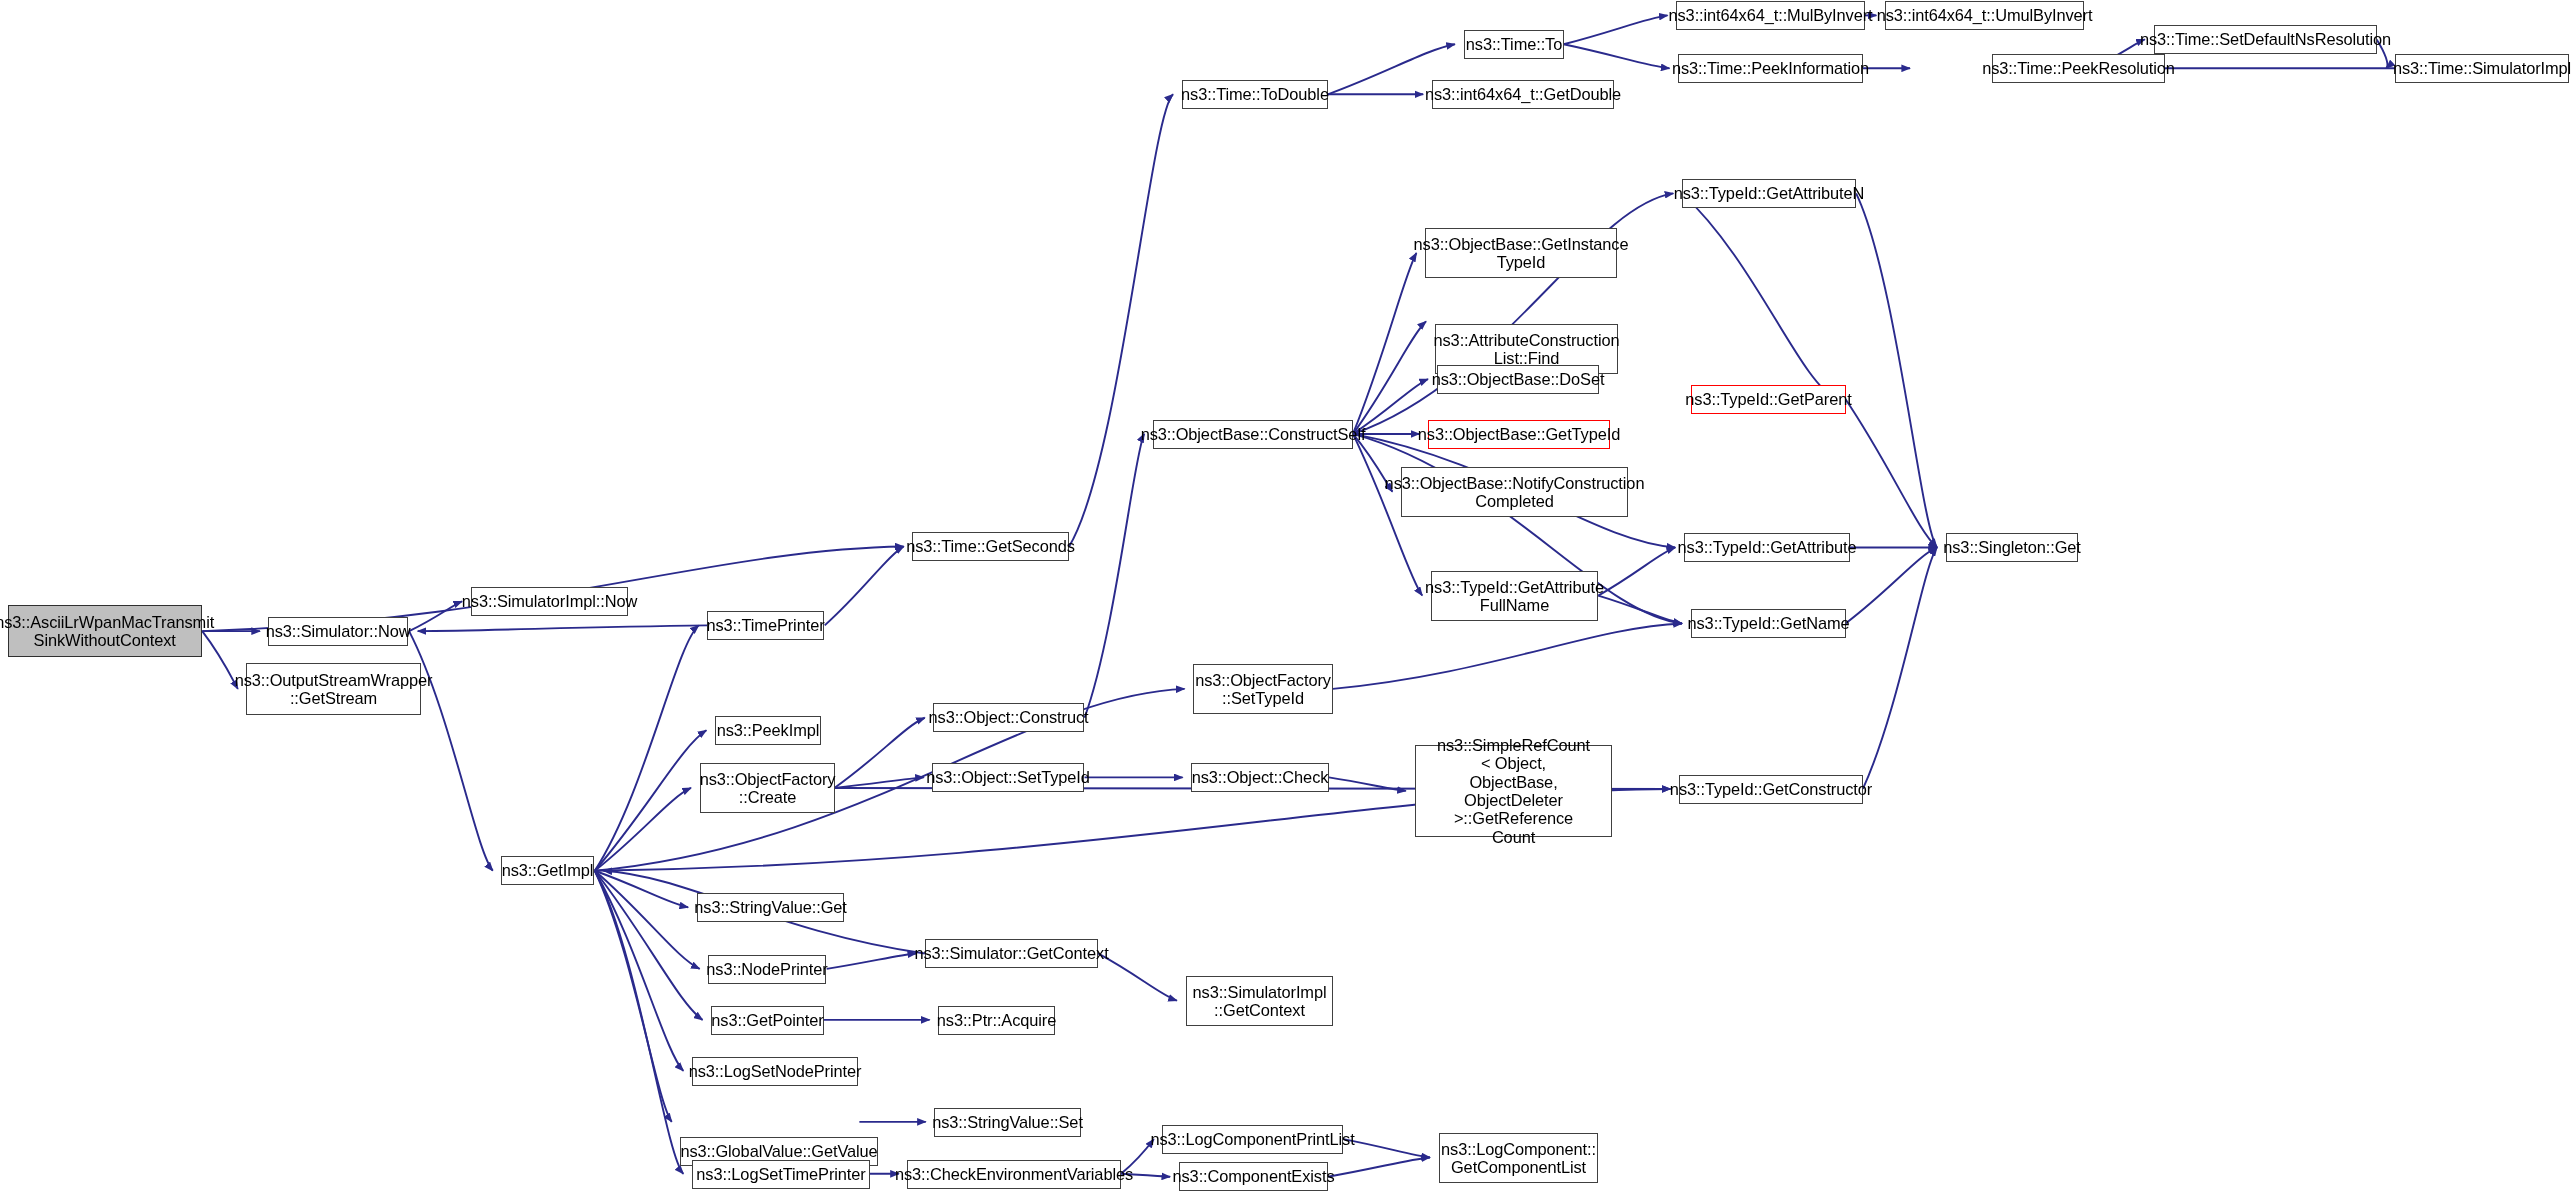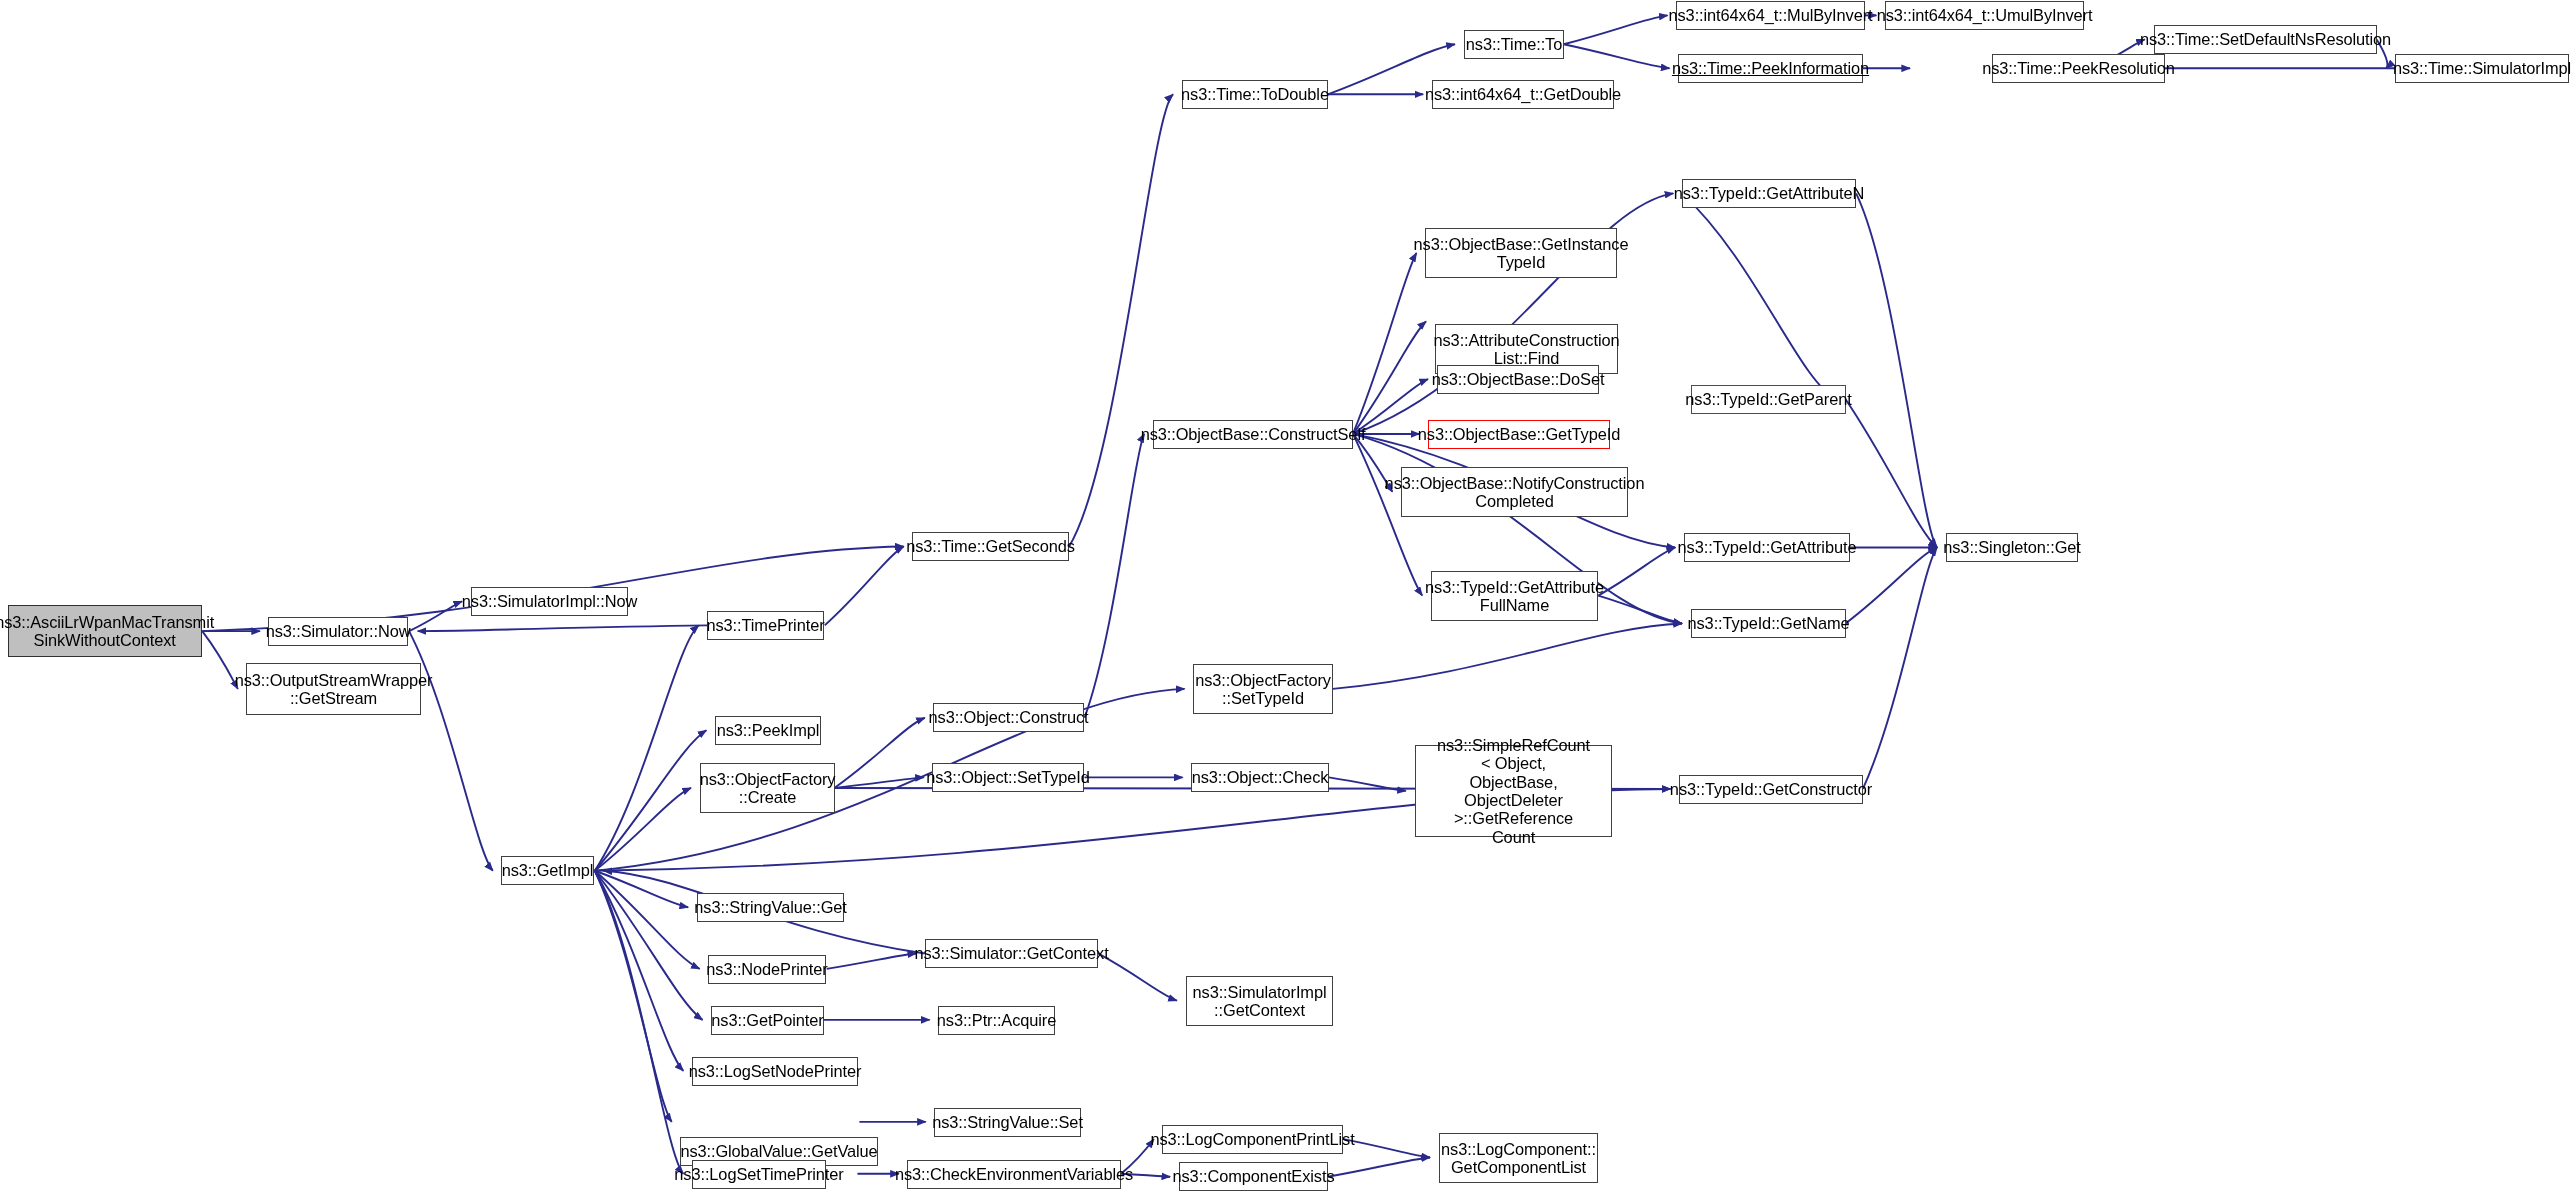--- a/index.html
+++ b/index.html
@@ -132,21 +132,21 @@
       <div class="node" style="left: 246px; top: 663px; width: 175px; height: 52px;">ns3::OutputStreamWrapper
 ::GetStream</div>
       <div class="node" style="left: 471px; top: 587px; width: 157px; height: 29px;">ns3::SimulatorImpl::Now</div>
       <div class="node" style="left: 707px; top: 611px; width: 117px; height: 29px;">ns3::TimePrinter</div>
       <div class="node" style="left: 912px; top: 532px; width: 157px; height: 29px;">ns3::Time::GetSeconds</div>
       <div class="node" style="left: 1182px; top: 80px; width: 146px; height: 29px;">ns3::Time::ToDouble</div>
       <div class="node" style="left: 1464px; top: 30px; width: 100px; height: 29px;">ns3::Time::To</div>
       <div class="node" style="left: 1432px; top: 80px; width: 182px; height: 29px;">ns3::int64x64_t::GetDouble</div>
       <div class="node" style="left: 1676px; top: 1px; width: 189px; height: 29px;">ns3::int64x64_t::MulByInvert</div>
       <div class="node" style="left: 1885px; top: 1px; width: 199px; height: 29px;">ns3::int64x64_t::UmulByInvert</div>
-      <div class="node" style="left: 1678px; top: 54px; width: 185px; height: 29px; text-decoration: underline;">ns3::Time::PeekInformation</div>
+      <div class="node" style="left: 1678px; top: 54px; width: 185px; height: 29px;">ns3::Time::PeekInformation</div>
       <div class="node" style="left: 1992px; top: 54px; width: 173px; height: 29px;">ns3::Time::PeekResolution</div>
       <div class="node" style="left: 2154px; top: 25px; width: 223px; height: 29px;">ns3::Time::SetDefaultNsResolution</div>
       <div class="node" style="left: 2395px; top: 54px; width: 174px; height: 29px;">ns3::Time::SimulatorImpl</div>
       <div class="node" style="left: 1153px; top: 420px; width: 200px; height: 29px;">ns3::ObjectBase::ConstructSelf</div>
       <div class="node" style="left: 1425px; top: 228px; width: 192px; height: 50px;">ns3::ObjectBase::GetInstance
 TypeId</div>
       <div class="node" style="left: 1435px; top: 296px; width: 183px; height: 50px; margin-top: 28px;">ns3::AttributeConstruction
 List::Find</div>
       <div class="node" style="left: 1437px; top: 365px; width: 162px; height: 29px;">ns3::ObjectBase::DoSet</div>
       <div class="node highlight" style="left: 1428px; top: 420px; width: 182px; height: 29px;">ns3::ObjectBase::GetTypeId</div>
@@ -176,21 +176,21 @@
       <div class="node" style="left: 697px; top: 893px; width: 147px; height: 29px;">ns3::StringValue::Get</div>
       <div class="node" style="left: 708px; top: 955px; width: 118px; height: 29px;">ns3::NodePrinter</div>
       <div class="node" style="left: 925px; top: 939px; width: 173px; height: 29px;">ns3::Simulator::GetContext</div>
       <div class="node" style="left: 1186px; top: 976px; width: 147px; height: 50px;">ns3::SimulatorImpl
 ::GetContext</div>
       <div class="node" style="left: 711px; top: 1006px; width: 113px; height: 29px;">ns3::GetPointer</div>
       <div class="node" style="left: 938px; top: 1006px; width: 117px; height: 29px;">ns3::Ptr::Acquire</div>
       <div class="node" style="left: 692px; top: 1057px; width: 166px; height: 29px;">ns3::LogSetNodePrinter</div>
       <div class="node" style="left: 680px; top: 1108px; width: 198px; height: 29px; margin-top: 29px;">ns3::GlobalValue::GetValue</div>
       <div class="node" style="left: 934px; top: 1108px; width: 147px; height: 29px;">ns3::StringValue::Set</div>
-      <div class="node" style="left: 692px; top: 1160px; width: 134px; height: 29px;">ns3::LogSetTimePrinter</div>
+      <div class="node" style="left: 692px; top: 1160px; width: 178px; height: 29px;">ns3::LogSetTimePrinter</div>
       <div class="node" style="left: 907px; top: 1160px; width: 214px; height: 29px;">ns3::CheckEnvironmentVariables</div>
       <div class="node" style="left: 1162px; top: 1125px; width: 181px; height: 29px;">ns3::LogComponentPrintList</div>
       <div class="node" style="left: 1179px; top: 1162px; width: 149px; height: 29px;">ns3::ComponentExists</div>
       <div class="node" style="left: 1439px; top: 1133px; width: 159px; height: 50px;">ns3::LogComponent::
 GetComponentList</div>
     </div>
 </div>
 
 
 </body></html>

